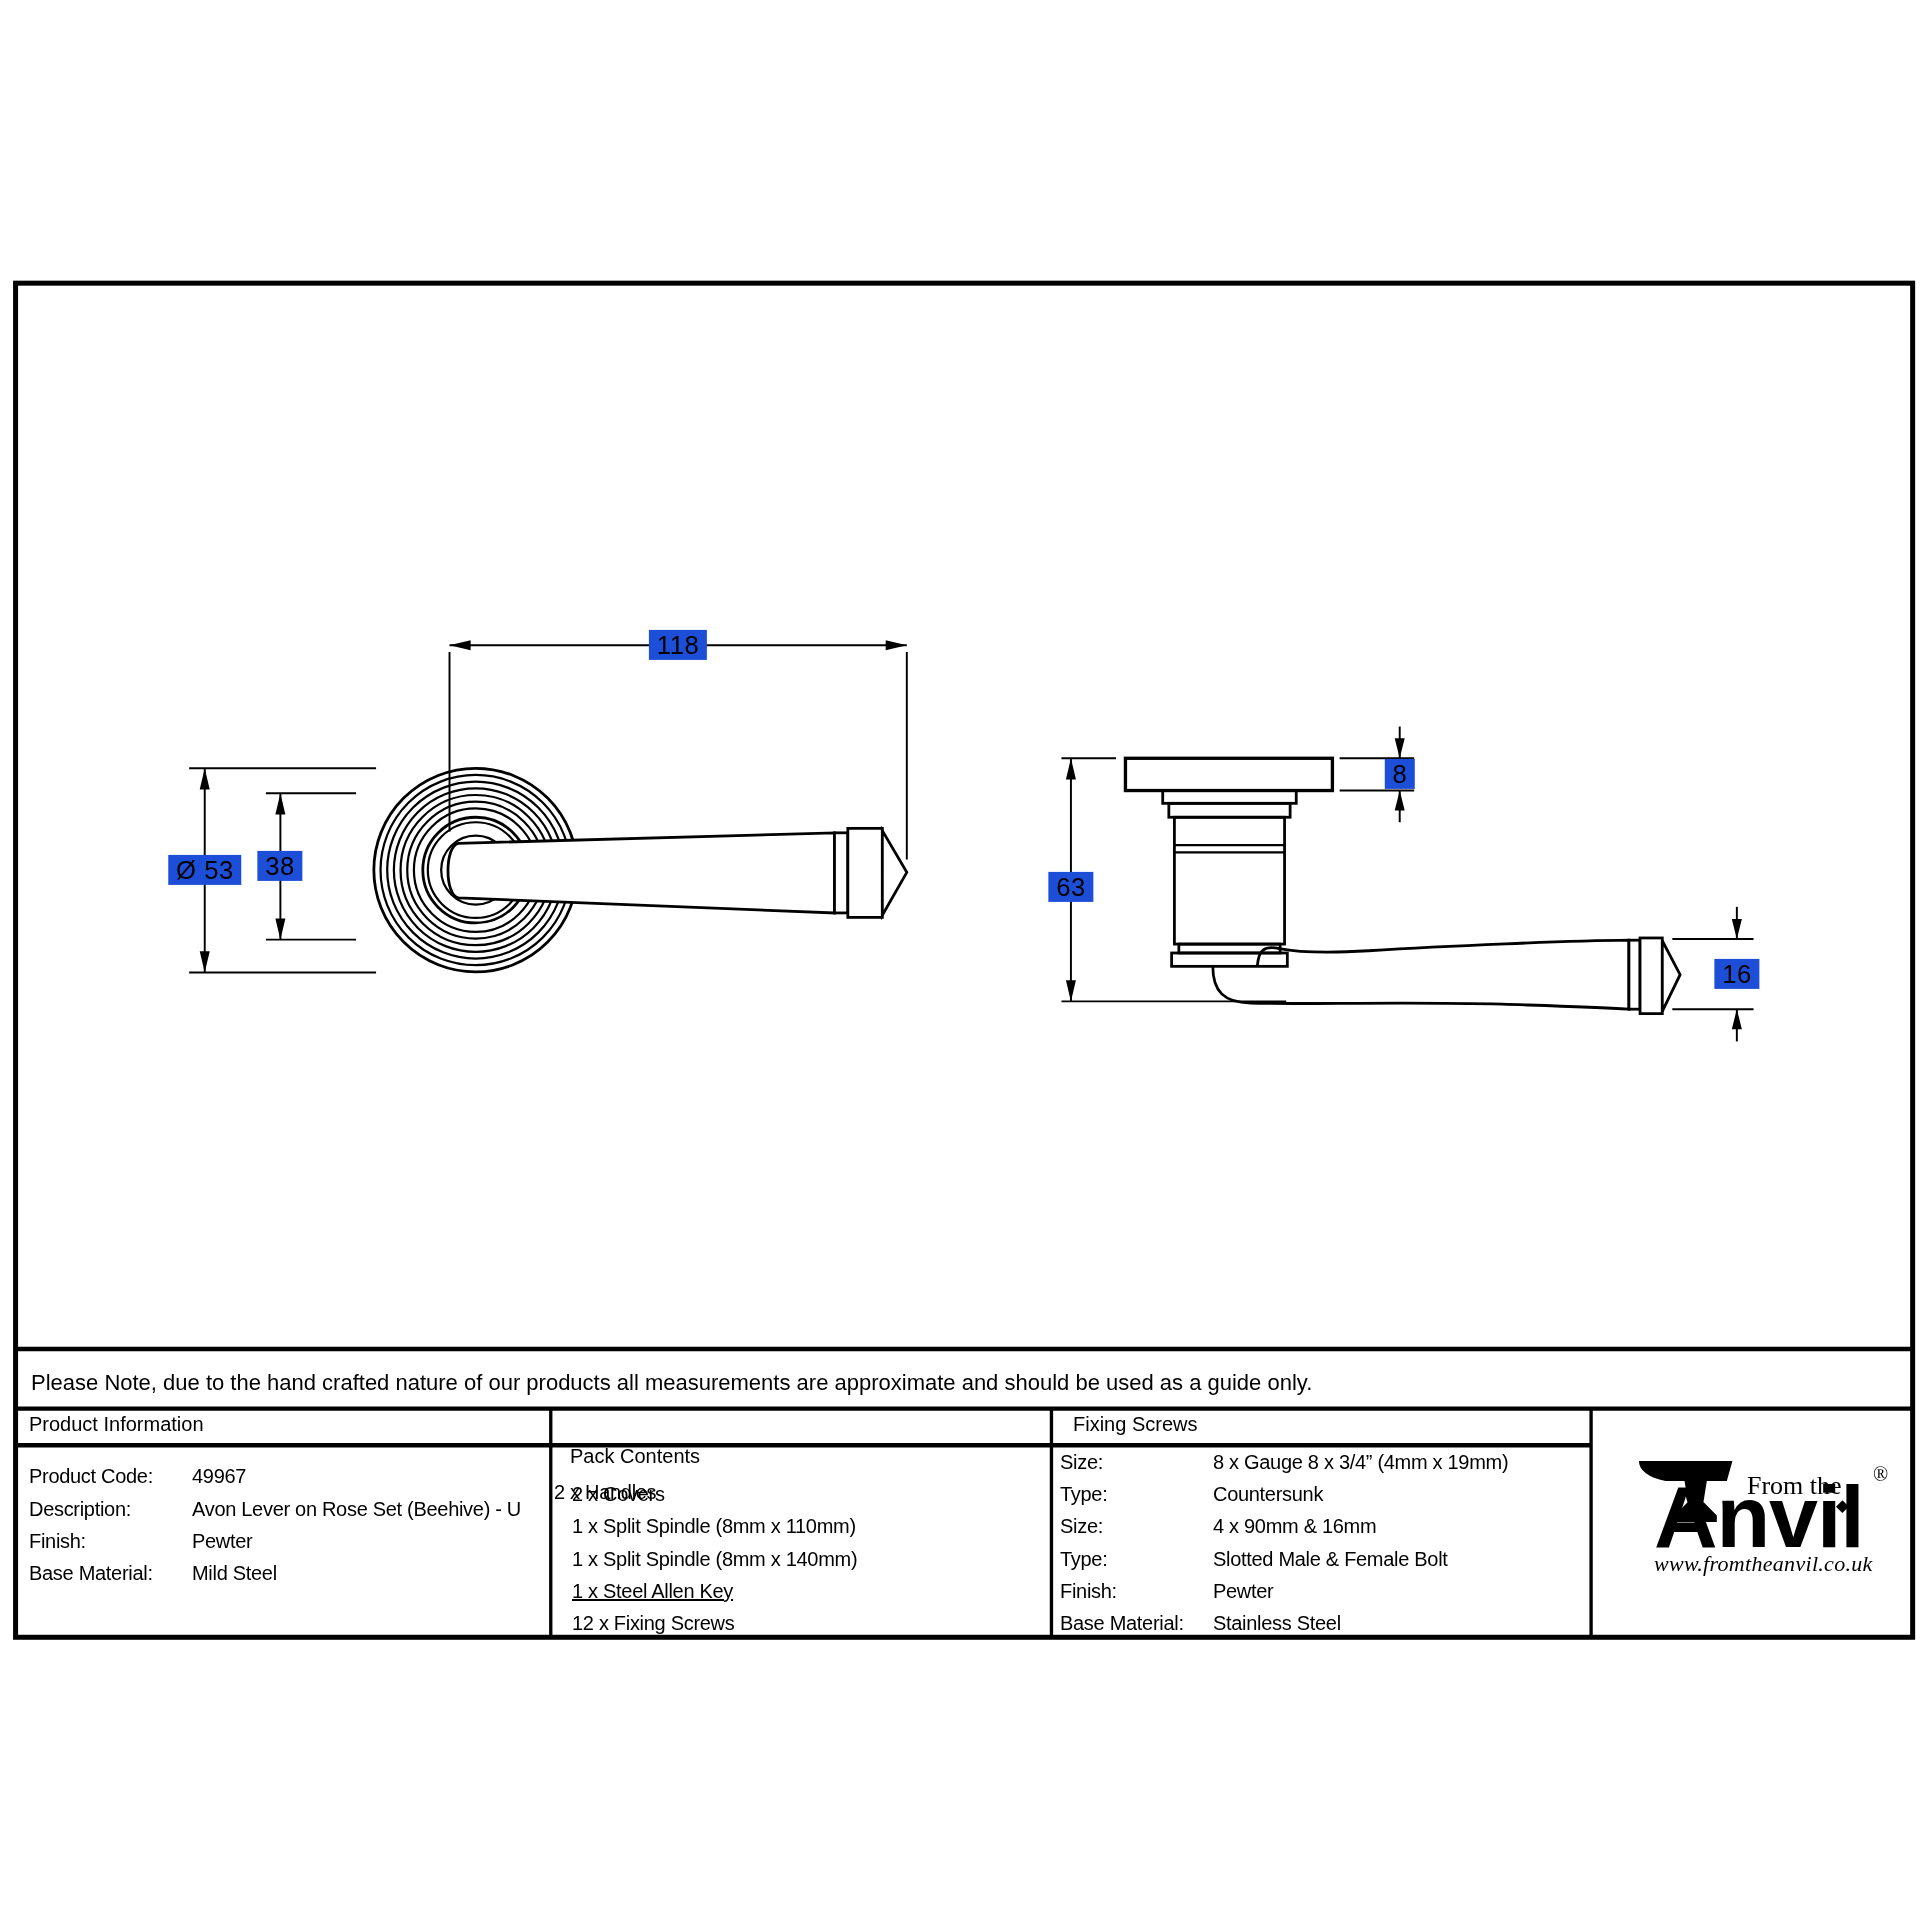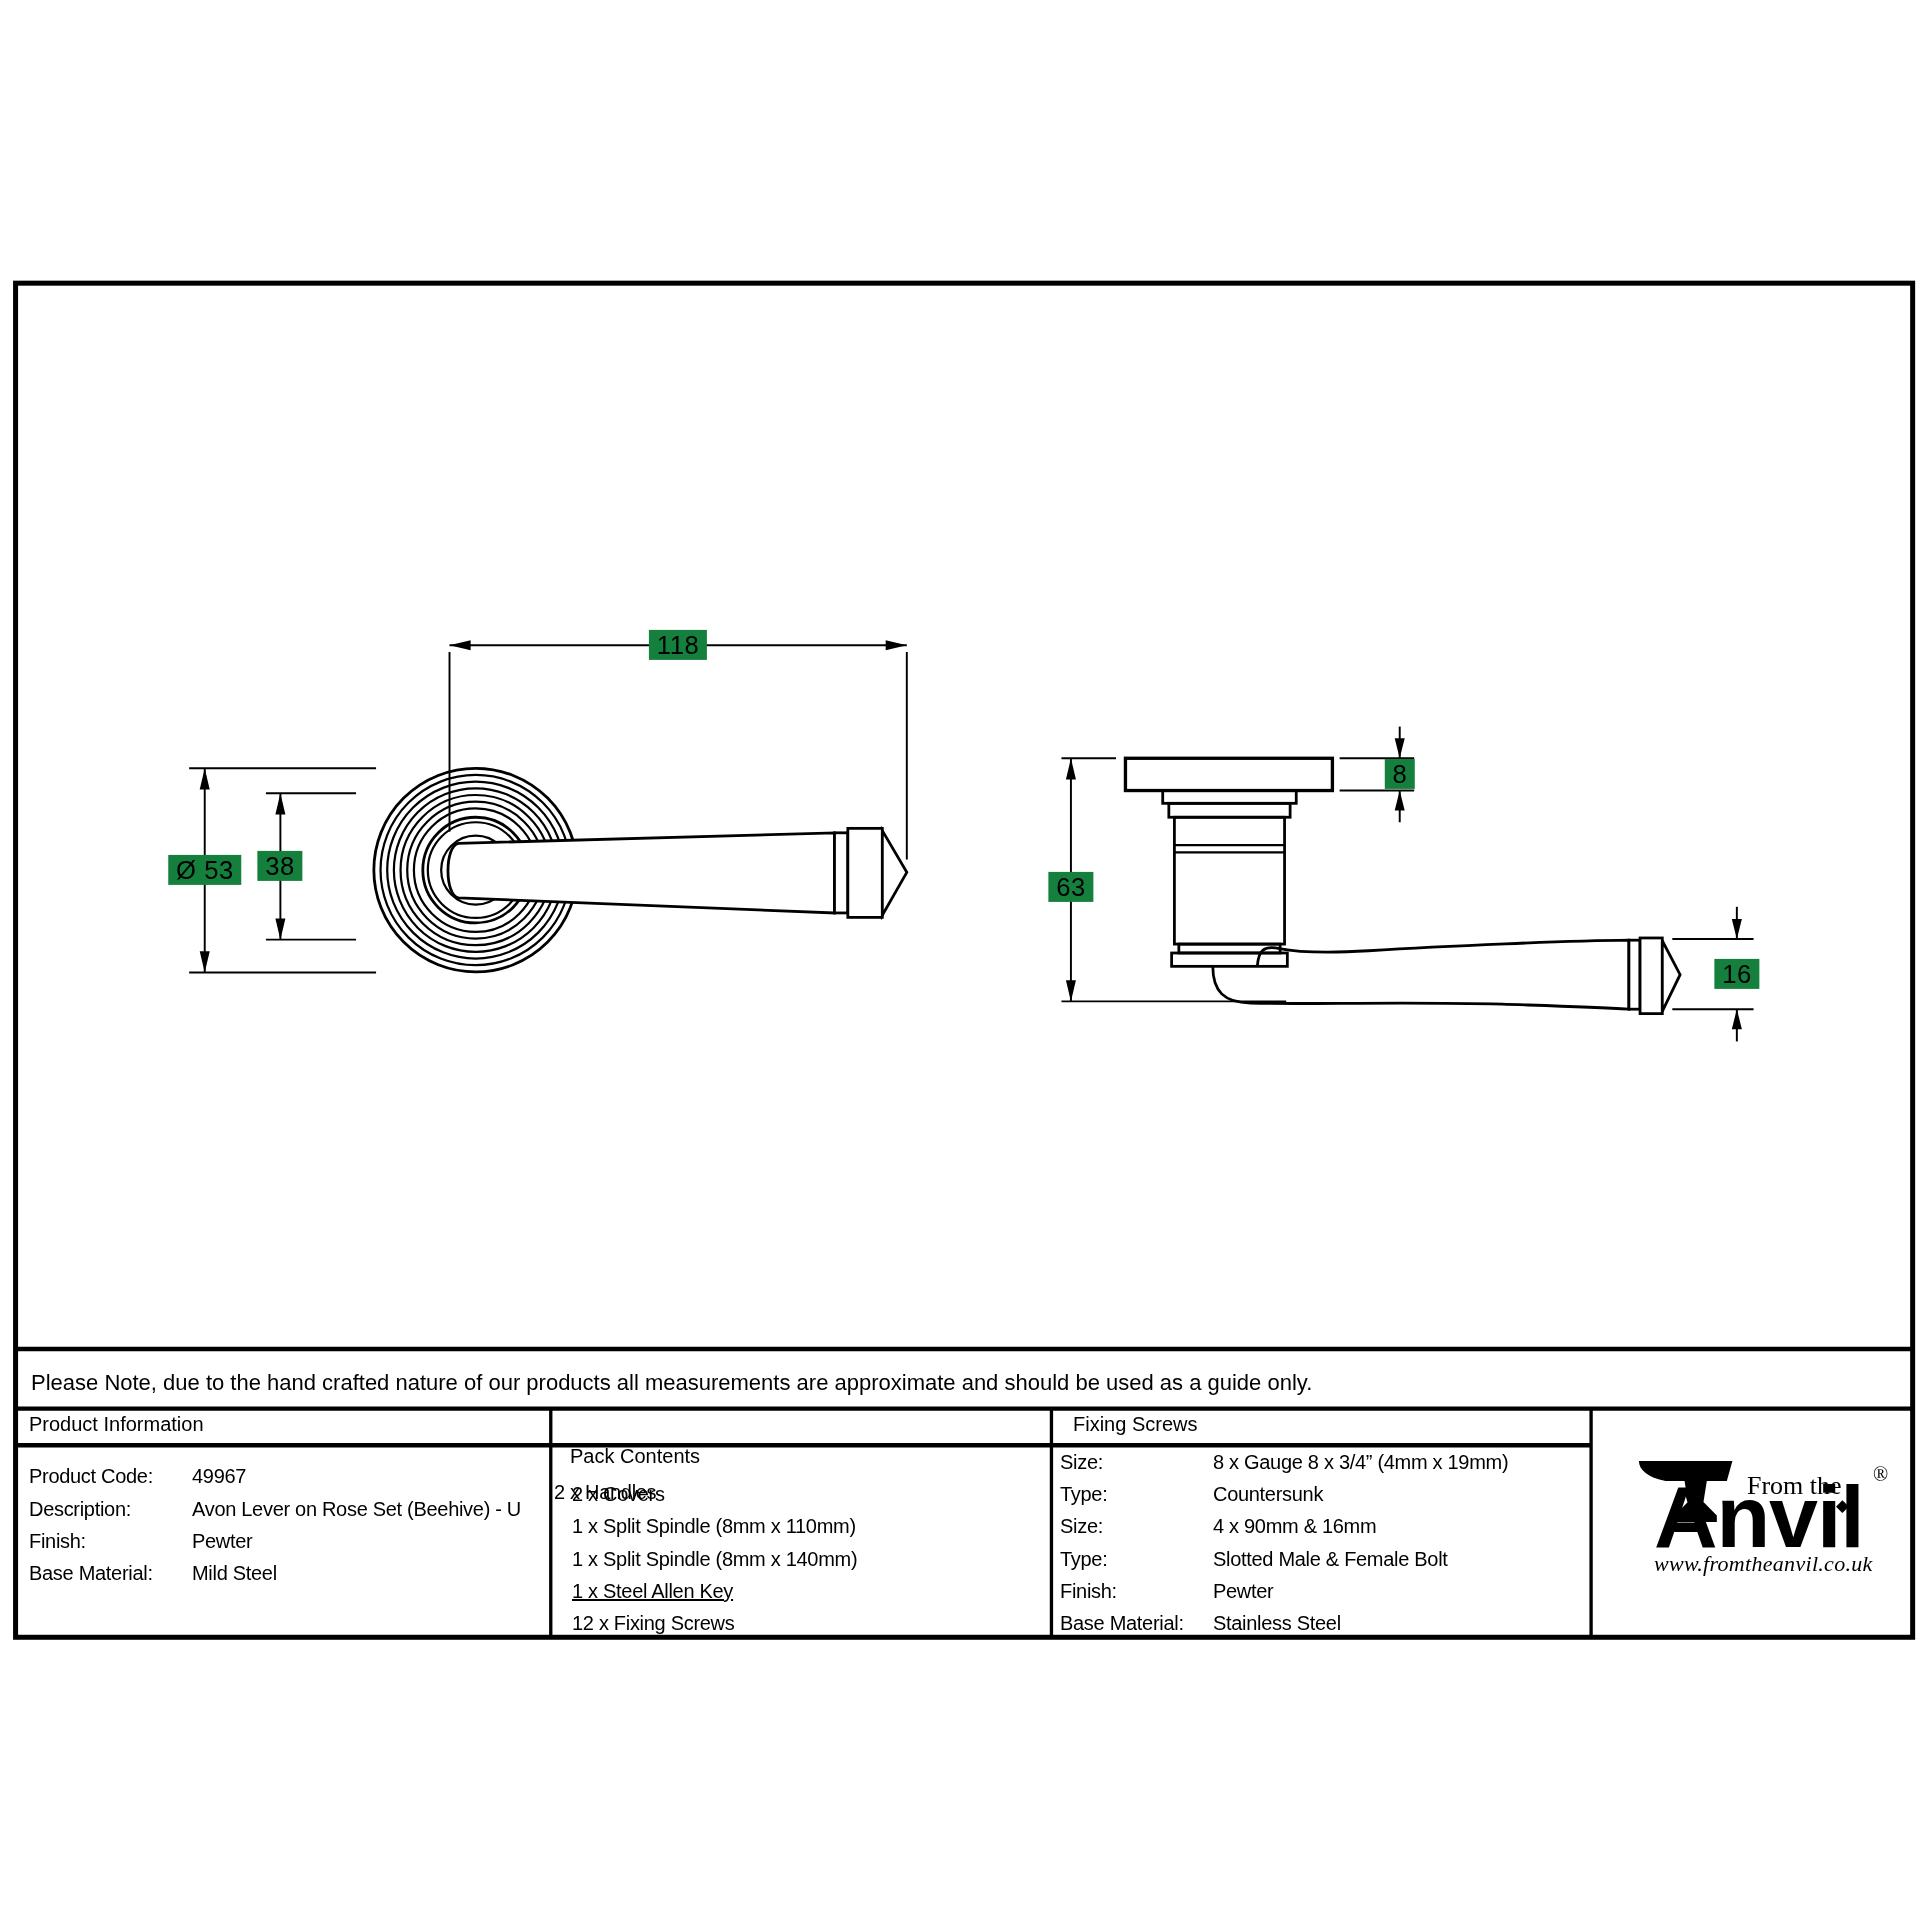--- a/index.html
+++ b/index.html
@@ -1,21 +1,21 @@
 <!DOCTYPE html>
 <html style="font-size:9px"><head>
 <meta charset="utf-8">
 <style>
   html,body{margin:0;padding:0;background:#fff;}
   body{position:relative;width:1926px;height:1926px;font-family:"Liberation Sans",sans-serif;color:#000;overflow:hidden;}
   svg{position:absolute;left:0;top:0;}
   .txt{position:absolute;white-space:nowrap;line-height:24.5px;font-size:20px;letter-spacing:-0.3px;}
   .hdr{font-size:20px;letter-spacing:0;}
   .note{font-size:22px;letter-spacing:0;}
-  .dim{position:absolute;transform:translate(-50%,-50%);background:#15803d;padding:1.1px 7.8px;font-size:25.6px;letter-spacing:0.6px;line-height:28px;}
+  .dim{position:absolute;transform:translate(-50%,-50%);background:#1d4ed8;padding:1.1px 7.8px;font-size:25.6px;letter-spacing:0.6px;line-height:28px;}
   .brand{position:absolute;font-family:Liberation Sans, sans-serif;font-weight:bold;font-size:88px;line-height:1;letter-spacing:-1.1px;}
   .fromthe{position:absolute;font-family:"Liberation Serif",serif;font-size:26px;line-height:1;}
   .reg{position:absolute;font-family:"Liberation Serif",serif;font-size:20px;line-height:1;}
   .diamond{position:absolute;font-size:16.7px;line-height:1;}
   .url{position:absolute;font-family:"Liberation Serif",serif;font-style:italic;font-size:22px;line-height:1;letter-spacing:0.3px;}
 </style>
 </head>
 <body>
 
 <svg width="1926" height="1926" viewBox="0 0 3462 3462">

